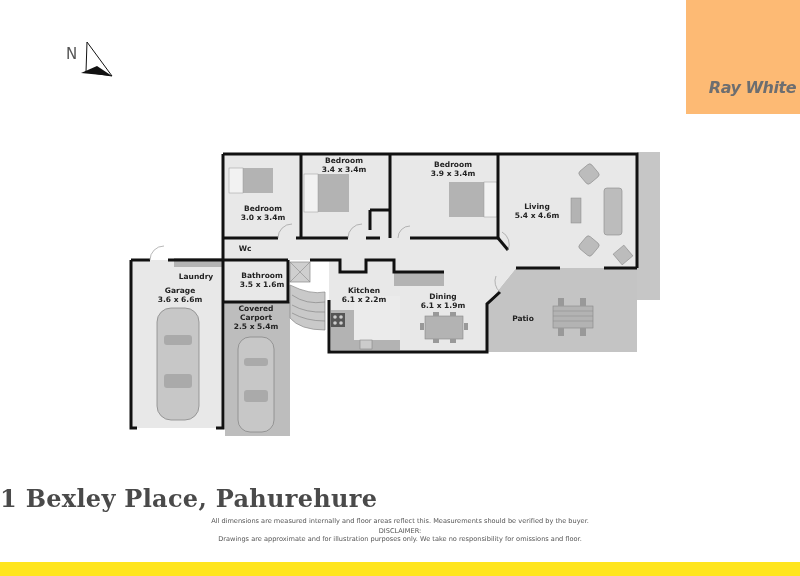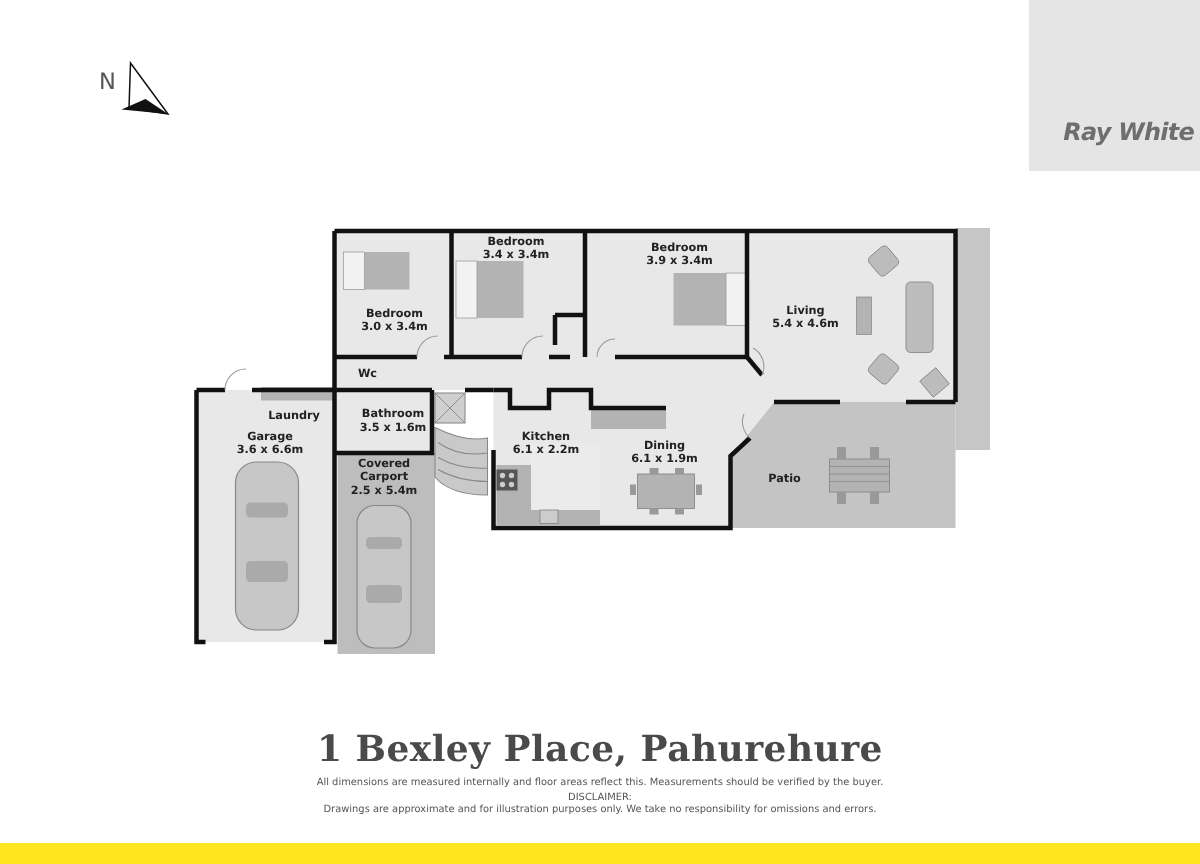--- a/index.html
+++ b/index.html
@@ -1,23 +1,23 @@
 <!DOCTYPE html>
 <html><head>
   <meta charset="utf-8">
   <style>
     html, body { margin:0; padding:0; }
     body { width:800px; height:576px; background:#ffffff; position:relative; overflow:hidden; font-family:"Liberation Sans", sans-serif; }
-    .brand { position:absolute; left:686px; top:0; width:114px; height:114px; background:#e5e5e5; }
+    .brand { position:absolute; left:686px; top:0; width:114px; height:114px; background:#fdba74; }
     .brand-text { position:absolute; left:0; right:4px; top:78px; text-align:right; font-family:"DejaVu Sans", sans-serif; font-weight:bold; font-style:italic; font-size:16px; color:#6d6e70; letter-spacing:-0.5px; }
     .north { position:absolute; left:62px; top:38px; width:60px; height:42px; }
     .north-letter { position:absolute; left:4px; top:7px; font-family:"DejaVu Sans", sans-serif; font-size:15px; color:#555; }
     .plan { position:absolute; left:0; top:0; width:800px; height:480px; }
     .lbl { font-family:"DejaVu Sans", sans-serif; font-weight:bold; font-size:7.5px; fill:#222; text-anchor:middle; }
-    .title { position:absolute; left:0; width:800px; top:484px; text-align:center; font-family:"DejaVu Serif", serif; font-weight:bold; font-size:24px; color:#4a4a4a; letter-spacing:0.3px; }
+    .title { position:absolute; left:0; width:800px; top:484px; font-family:"DejaVu Serif", serif; font-weight:bold; font-size:24px; color:#4a4a4a; letter-spacing:0.3px; }
     .disc { position:absolute; left:0; width:800px; text-align:center; font-family:"DejaVu Sans", sans-serif; font-size:6.6px; color:#555; line-height:9px; }
     .footer-bar { position:absolute; left:0; bottom:0; width:800px; height:14px; background:#ffe51e; }
   </style>
 </head>
 <body>
 
 <div class="brand">
   <div class="brand-text">Ray White</div>
 </div>
 
@@ -157,16 +157,16 @@
   <text class="lbl" x="364" y="293">Kitchen</text>
   <text class="lbl" x="364" y="302">6.1 x 2.2m</text>
   <text class="lbl" x="443" y="299">Dining</text>
   <text class="lbl" x="443" y="308">6.1 x 1.9m</text>
   <text class="lbl" x="523" y="321">Patio</text>
 </svg>
 
 <div class="title">1 Bexley Place, Pahurehure</div>
 
 <div class="disc" style="top:527px">DISCLAIMER:</div>
-<div class="disc" style="top:535px">Drawings are approximate and for illustration purposes only. We take no responsibility for omissions and errors.</div>
+<div class="disc" style="top:535px">Drawings are approximate and for illustration purposes only. We take no responsibility for omissions and floor.</div>
 <div class="disc" style="top:517px">All dimensions are measured internally and floor areas reflect this. Measurements should be verified by the buyer.</div>
 
 <div class="footer-bar"></div>
 
 </body></html>

